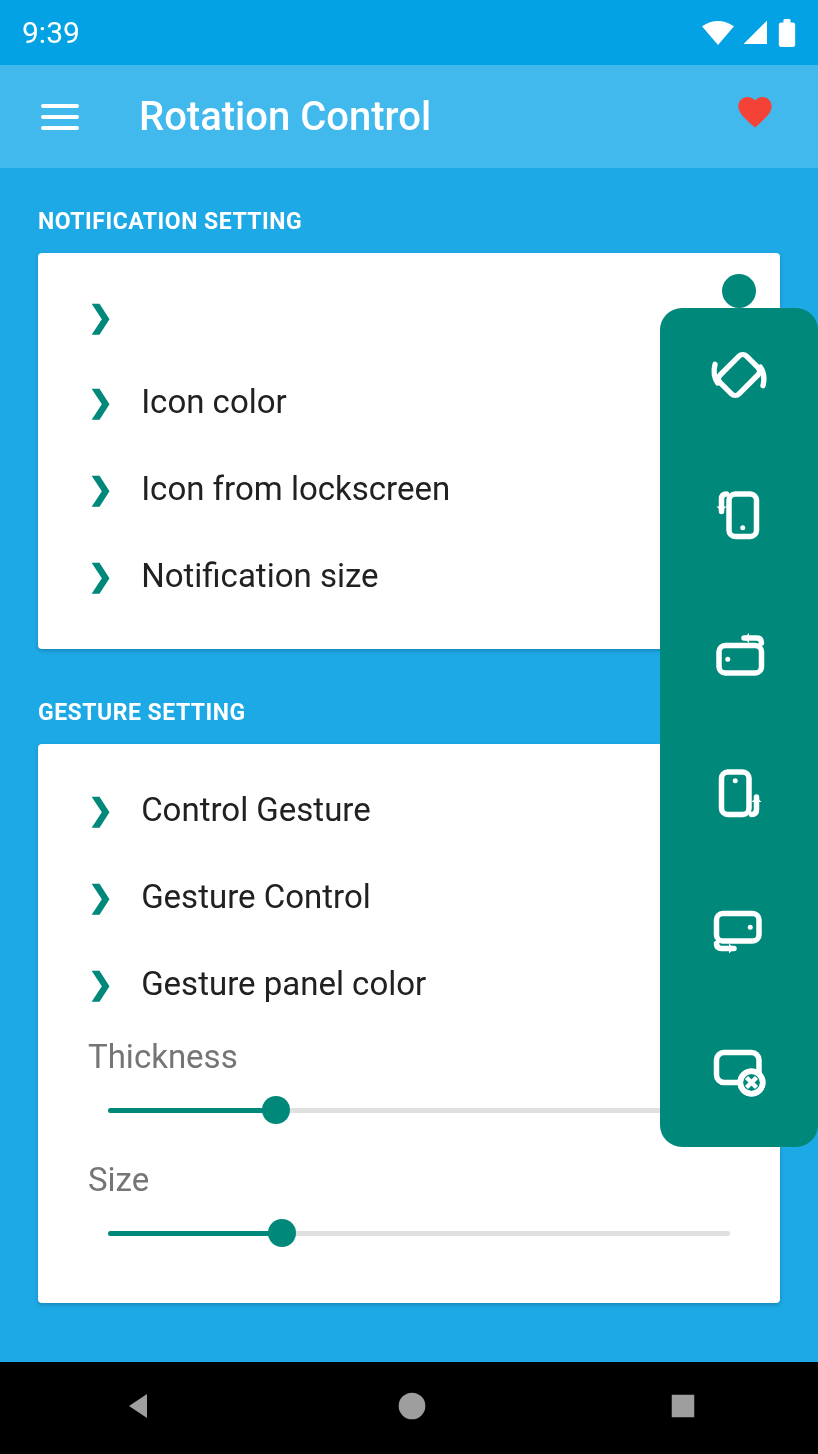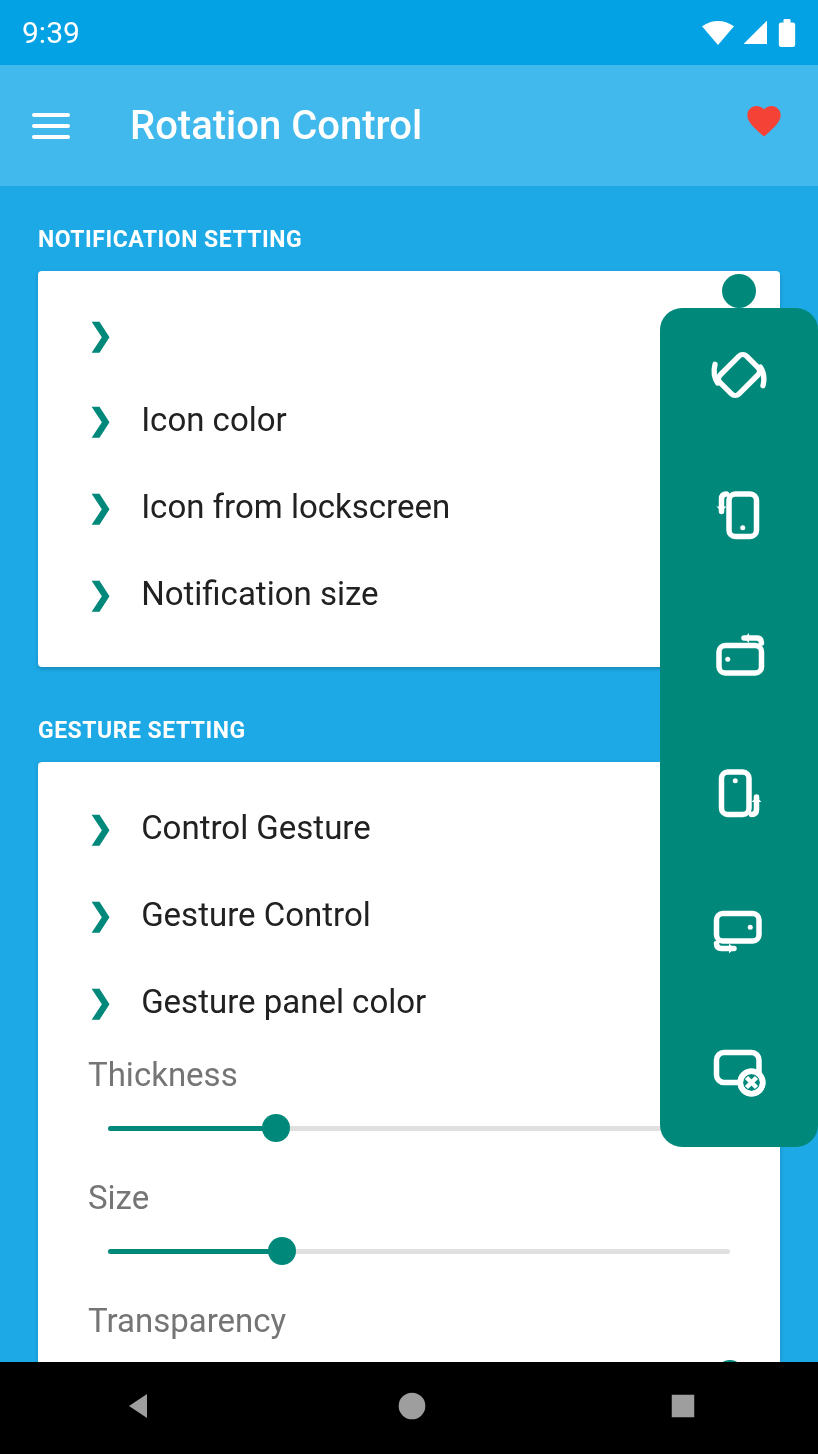--- a/index.html
+++ b/index.html
@@ -25,25 +25,25 @@
       color: white;
       font-size: 30px;
       font-weight: 400;
     }
     .status-icons {
       display: flex;
       gap: 8px;
       align-items: center;
     }
     .app-bar {
-      height: 121px;
+      height: 103px;
       background: #41B9EC;
       display: flex;
       align-items: center;
-      padding: 0 32px;
+      padding: 0 41px;
       gap: 60px;
     }
     .hamburger {
       display: flex;
       flex-direction: column;
       gap: 7px;
       cursor: pointer;
     }
     .hamburger span {
       width: 38px;
@@ -263,29 +263,20 @@
     <div class="slider-row">
       <div class="slider-label">Size</div>
       <div class="slider-container">
         <div class="slider-track">
           <div class="slider-fill" style="width:28%"></div>
           <div class="slider-thumb" style="left:28%"></div>
         </div>
       </div>
     </div>
 
-    <div class="slider-row">
-      <div class="slider-label">Transparency</div>
-      <div class="slider-container">
-        <div class="slider-track">
-          <div class="slider-fill" style="width:100%"></div>
-          <div class="slider-thumb" style="left:100%"></div>
-        </div>
-      </div>
-    </div>
   </div>
 </div>
 
 <div class="floating-panel">
   <div class="floating-handle"></div>
   <div class="float-icon">
     <svg width="64" height="64" viewBox="0 0 24 24" fill="none" stroke="white" stroke-width="2">
         <rect x="7" y="5" width="10" height="14" rx="2" transform="rotate(45 12 12)"></rect>
         <path d="M3 8 Q2 12 4 15" stroke-linecap="round"></path>
         <path d="M21 16 Q22 12 20 9" stroke-linecap="round"></path>

